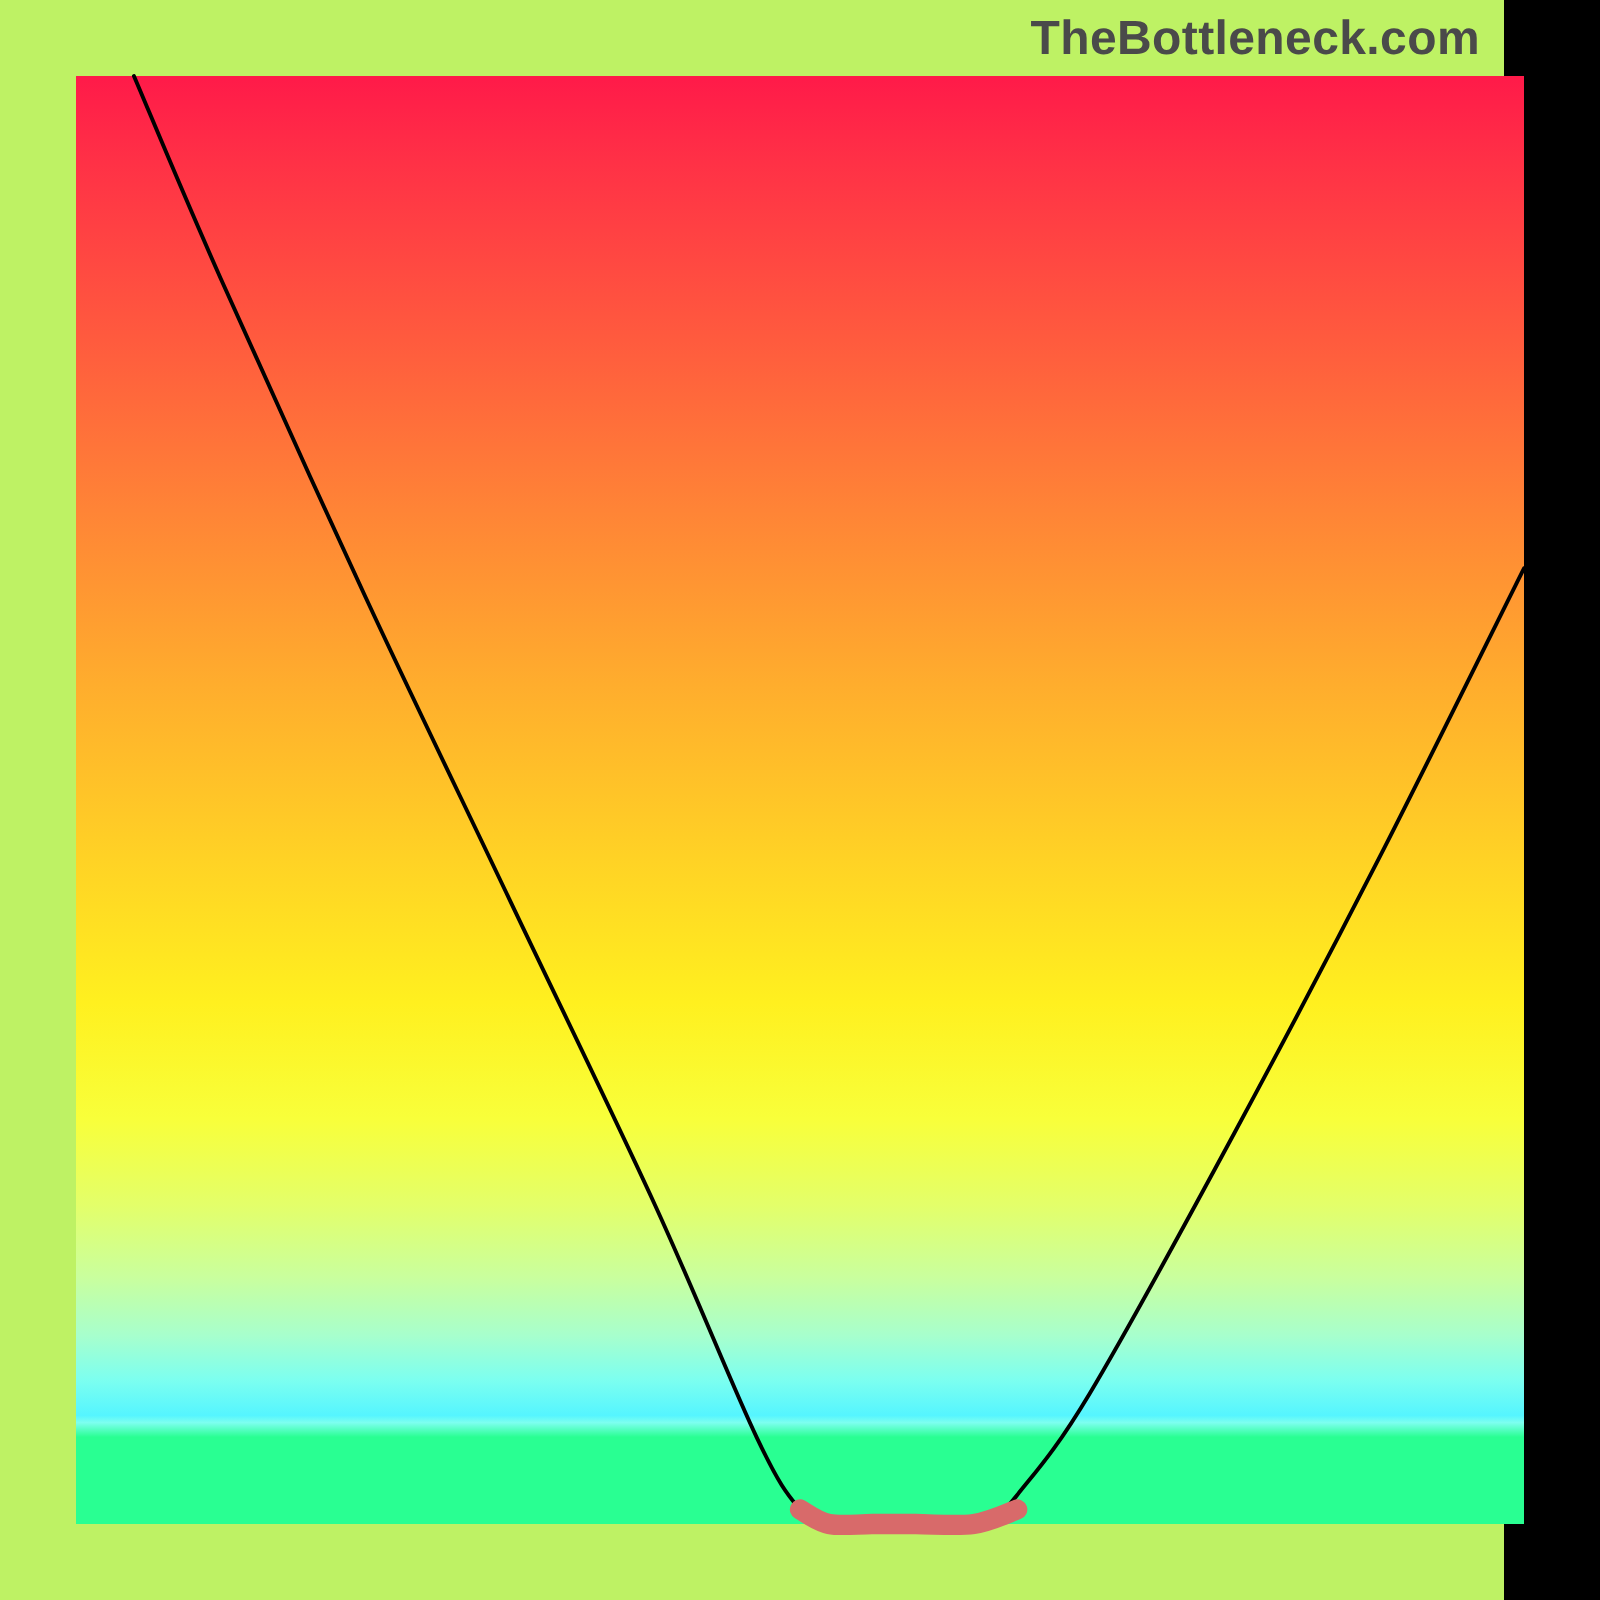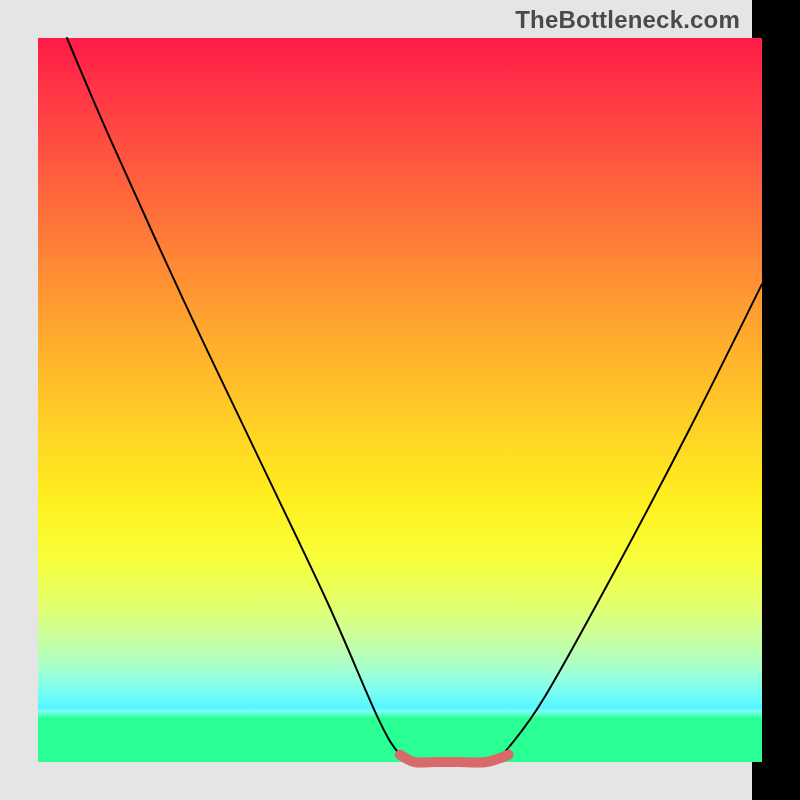--- a/index.html
+++ b/index.html
@@ -7,21 +7,21 @@
     padding: 0;
     width: 800px;
     height: 800px;
     background: #000;
     overflow: hidden;
   }
   .frame {
     position: relative;
     width: 752px;
     height: 800px;
-    background: #e5e5e5;
+    background: #bef264;
   }
   .plot-area {
     position: absolute;
     left: 38px;
     top: 38px;
     width: 724px;
     height: 724px;
     
     background: linear-gradient(
       to bottom,

